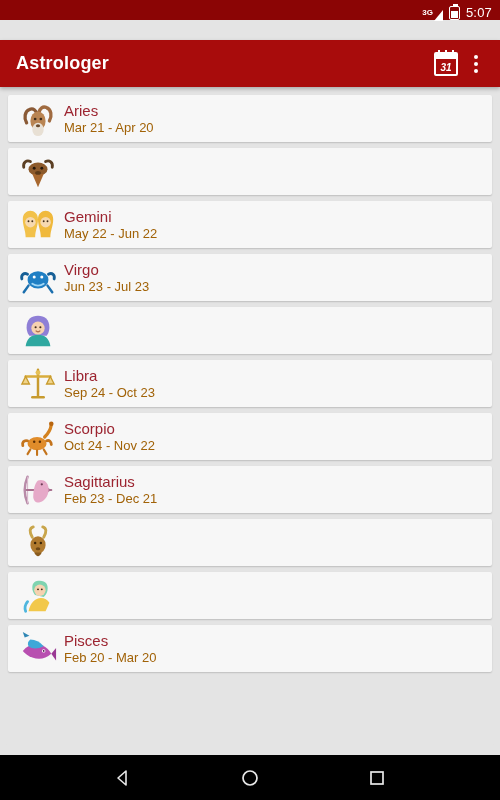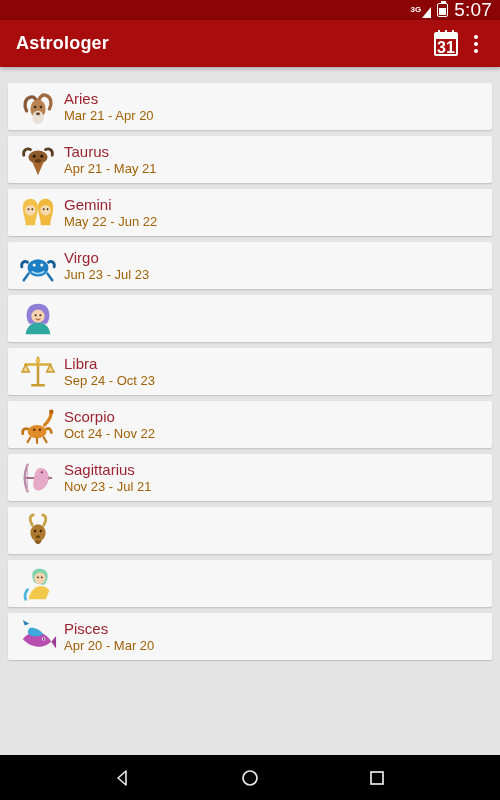--- a/index.html
+++ b/index.html
@@ -7,21 +7,21 @@
     width:500px; height:800px;
     background:#e4e4e4;
     font-family:"Liberation Sans", sans-serif;
     overflow:hidden;
   }
   .phone { width:500px; height:800px; display:flex; flex-direction:column; position:relative; }
 
   
   .status-bar {
     height:20px; background:#8b0505; color:#ffffff;
-    display:flex; align-items:center; justify-content:flex-end;
+    display:flex; align-items:flex-end; justify-content:flex-end;
     padding-right:8px; gap:6px; flex:0 0 20px;
   }
   .status-left { flex:1; }
   .sig-wrap { display:flex; align-items:flex-end; gap:1px; position:relative; height:14px; }
   .sig-label { font-size:8px; line-height:8px; color:#fff; font-weight:700; position:relative; top:-3px; }
   .sig-tri {
     width:0; height:0;
     border-left:9px solid transparent;
     border-bottom:11px solid #ffffff;
     position:relative; top:1px;
@@ -29,45 +29,45 @@
   .battery {
     width:11px; height:14px; border:1.5px solid #ffffff; border-radius:2px;
     position:relative; background:#8b0505;
   }
   .battery:before {
     content:""; position:absolute; top:-3px; left:3px; width:5px; height:2px; background:#ffffff;
   }
   .battery:after {
     content:""; position:absolute; left:1px; right:1px; bottom:1px; height:7px; background:#ffffff;
   }
-  .clock { font-size:19px; line-height:14px; color:#ffffff; letter-spacing:.2px; }
+  .clock { font-size:13px; line-height:14px; color:#ffffff; letter-spacing:.2px; }
 
   
   .app-bar {
     height:47px; flex:0 0 47px; background:#a80c0c;
     display:flex; align-items:center; padding:0 12px 0 16px;
-    box-shadow:0 2px 4px rgba(0,0,0,.25); position:relative; z-index:5;
+    box-shadow:0 2px 4px rgba(0,0,0,.25); position:relative; z-index:5;margin-top:20px;
   }
   .app-title { color:#ffffff; font-size:18px; font-weight:700; letter-spacing:.2px; flex:1; }
   .bar-actions { display:flex; align-items:center; gap:6px; }
   .cal-icon {
     width:24px; height:24px; border:2px solid #ffffff; border-radius:2px;
     position:relative; display:flex; align-items:flex-end; justify-content:center;
     padding-bottom:1px;
   }
   .cal-icon .rings { position:absolute; top:-4px; left:2px; right:2px; display:flex; justify-content:space-between; }
   .cal-icon .rings i { display:block; width:2px; height:5px; background:#ffffff; }
   .cal-icon .band { position:absolute; top:0; left:0; right:0; height:5px; background:#ffffff; }
-  .cal-num { font-size:16px; font-weight:700; color:#ffffff; line-height:11px; position:relative; z-index:2; }
+  .cal-num { font-size:10px; font-weight:700; color:#ffffff; line-height:11px; position:relative; z-index:2;font-style:italic; }
   .kebab { width:24px; height:24px; display:flex; flex-direction:column; align-items:center; justify-content:center; gap:3px; }
   .kebab i { display:block; width:4px; height:4px; background:#ffffff; border-radius:50%; }
 
   
   .list {
-    flex:1; background:#e4e4e4; padding:16px 0 0 0; overflow:hidden;border-radius:27px;
+    flex:1; background:#e4e4e4; padding:8px 0 0 0; overflow:hidden;border-radius:27px;
   }
   .card {
     background:#f7f7f7; margin:0 8px 6px 8px; height:47px;
     display:flex; align-items:center; padding:0 10px;
     border-radius:2px; box-shadow:0 1px 1.5px rgba(0,0,0,.16);
   }
   .sign-icon { width:40px; height:42px; flex:0 0 40px; display:flex; align-items:center; justify-content:center; }
   .sign-icon svg { width:38px; height:40px; display:block; }
   .card-text { margin-left:6px; display:flex; flex-direction:column; justify-content:center; gap:1px; }
   .sign-name { font-size:15px; color:#9c2430; line-height:17px; }
@@ -145,24 +145,20 @@
               <path d="M5 15c-1-5 3-8 7-6" fill="none" stroke="#5c4024" stroke-width="3" stroke-linecap="round"></path>
               <path d="M35 15c1-5-3-8-7-6" fill="none" stroke="#5c4024" stroke-width="3" stroke-linecap="round"></path>
               <ellipse cx="20" cy="17" rx="10" ry="7" fill="#8d5a2b"></ellipse>
               <path d="M14 22l6 14 6-14z" fill="#a8682f"></path>
               <circle cx="16" cy="16" r="1.5" fill="#241609"></circle>
               <circle cx="24" cy="16" r="1.5" fill="#241609"></circle>
               <ellipse cx="20" cy="21" rx="3" ry="2" fill="#5c3a18"></ellipse>
             </g>
           </svg>
       </div>
-      <div class="card-text">
-        <span class="sign-name">Taurus</span>
-        <span class="sign-dates">Apr 21 - May 21</span>
-      </div>
     </div>
 
     <div class="card">
       <div class="sign-icon">
         <svg viewBox="0 0 40 40">
             <g>
               <path d="M4 14c0-6 4-9 8-9s8 3 8 9c0 7-3 12-3 19H7C7 26 4 21 4 14z" fill="#f2c14a"></path>
               <circle cx="12" cy="17" r="5.5" fill="#f6d9b0"></circle>
               <path d="M20 14c0-6 4-9 8-9s8 3 8 9c0 7-3 12-3 19H23c0-7-3-12-3-19z" fill="#f0b93c"></path>
               <circle cx="28" cy="17" r="5.5" fill="#f6d9b0"></circle>
@@ -263,21 +259,21 @@
               <path d="M9 6L9 34" stroke="#d8b8cc" stroke-width="1.2" fill="none"></path>
               <path d="M8 20h26" stroke="#a8708f" stroke-width="2.2" stroke-linecap="round"></path>
               <path d="M34 20l-6-4v8z" fill="#a8708f"></path>
               <path d="M20 10c5-2 10 1 11 7 1 7-3 14-9 16-4 1-7-2-7-6 0-7 2-15 5-17z" fill="#e6a9c8"></path>
               <circle cx="24" cy="14" r="1.2" fill="#6b3b54"></circle>
             </g>
           </svg>
       </div>
       <div class="card-text">
         <span class="sign-name">Sagittarius</span>
-        <span class="sign-dates">Nov 23 - Jul 21</span>
+        <span class="sign-dates">Feb 23 - Dec 21</span>
       </div>
     </div>
 
     <div class="card">
       <div class="sign-icon">
         <svg viewBox="0 0 40 40">
             <g>
               <path d="M14 14q-5-9 1-11" stroke="#c9a64c" stroke-width="3" fill="none" stroke-linecap="round"></path>
               <path d="M26 14q5-9-1-11" stroke="#c9a64c" stroke-width="3" fill="none" stroke-linecap="round"></path>
               <ellipse cx="20" cy="22" rx="8" ry="9" fill="#b07a2e"></ellipse>
@@ -313,21 +309,21 @@
               <path d="M34 25l5-6v13z" fill="#9a3a94"></path>
               <path d="M12 10q8 0 14 7-10 5-16 0Q8 13 12 10z" fill="#3fa8d8"></path>
               <path d="M6 8L4 2l7 4z" fill="#2f86b4"></path>
               <circle cx="26" cy="22" r="1.8" fill="#ffffff"></circle>
               <circle cx="26" cy="22" r="0.9" fill="#3a1038"></circle>
             </g>
           </svg>
       </div>
       <div class="card-text">
         <span class="sign-name">Pisces</span>
-        <span class="sign-dates">Apr 20 - Mar 20</span>
+        <span class="sign-dates">Feb 20 - Mar 20</span>
       </div>
     </div>
 
   </div>
 
   <div class="nav-bar">
     <div class="nav-btn">
       <svg width="20" height="20" viewBox="0 0 20 20">
           <path d="M13 3L5 10l8 7z" fill="none" stroke="#e8e8e8" stroke-width="1.6" stroke-linejoin="round"></path>
         </svg>

